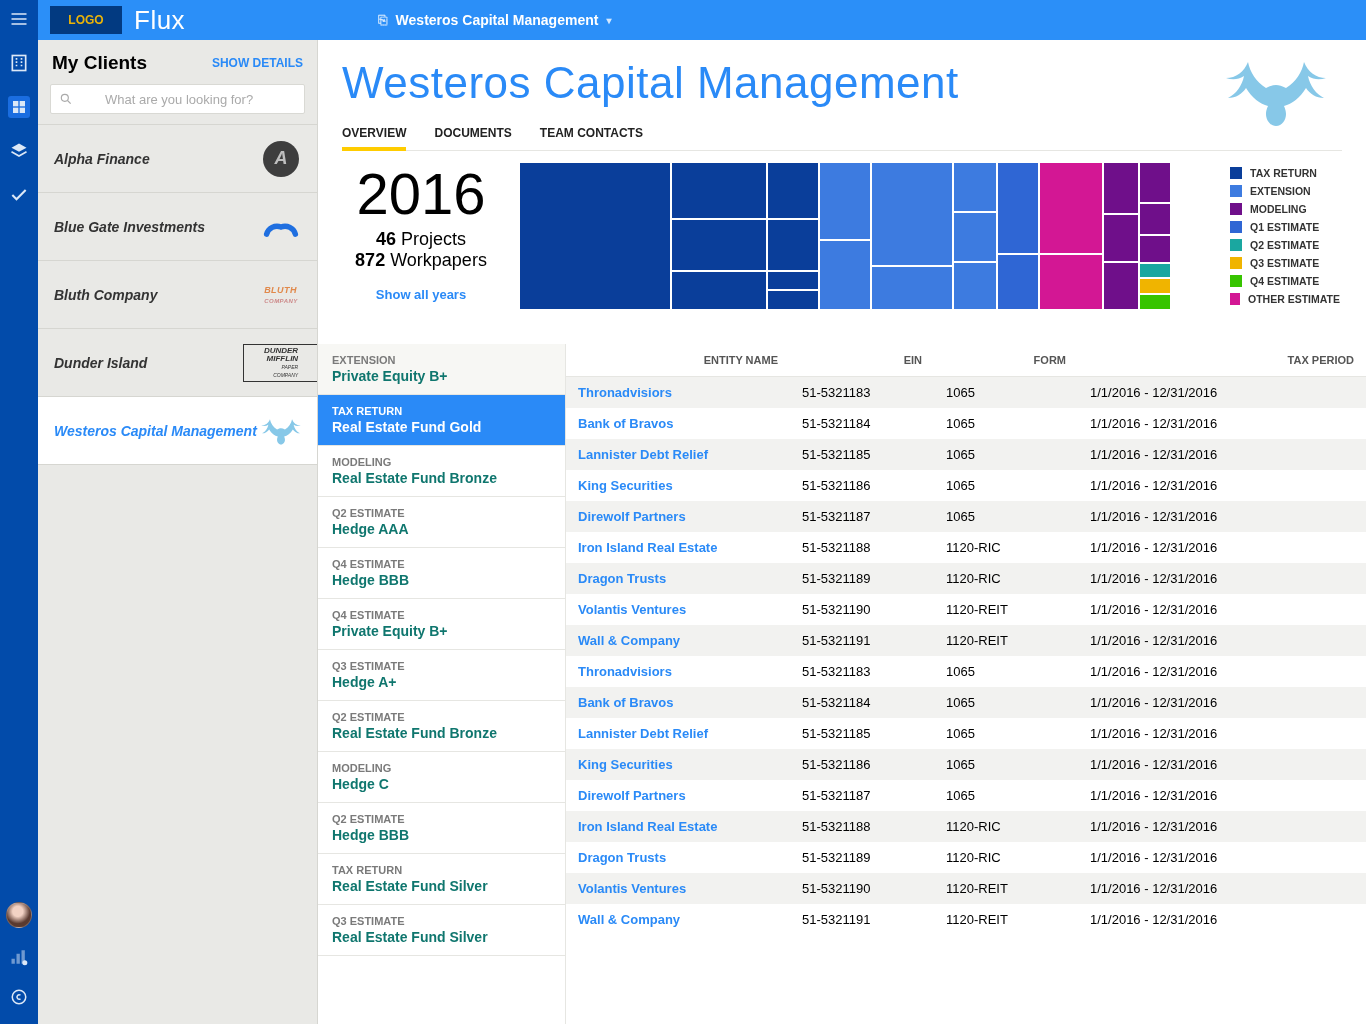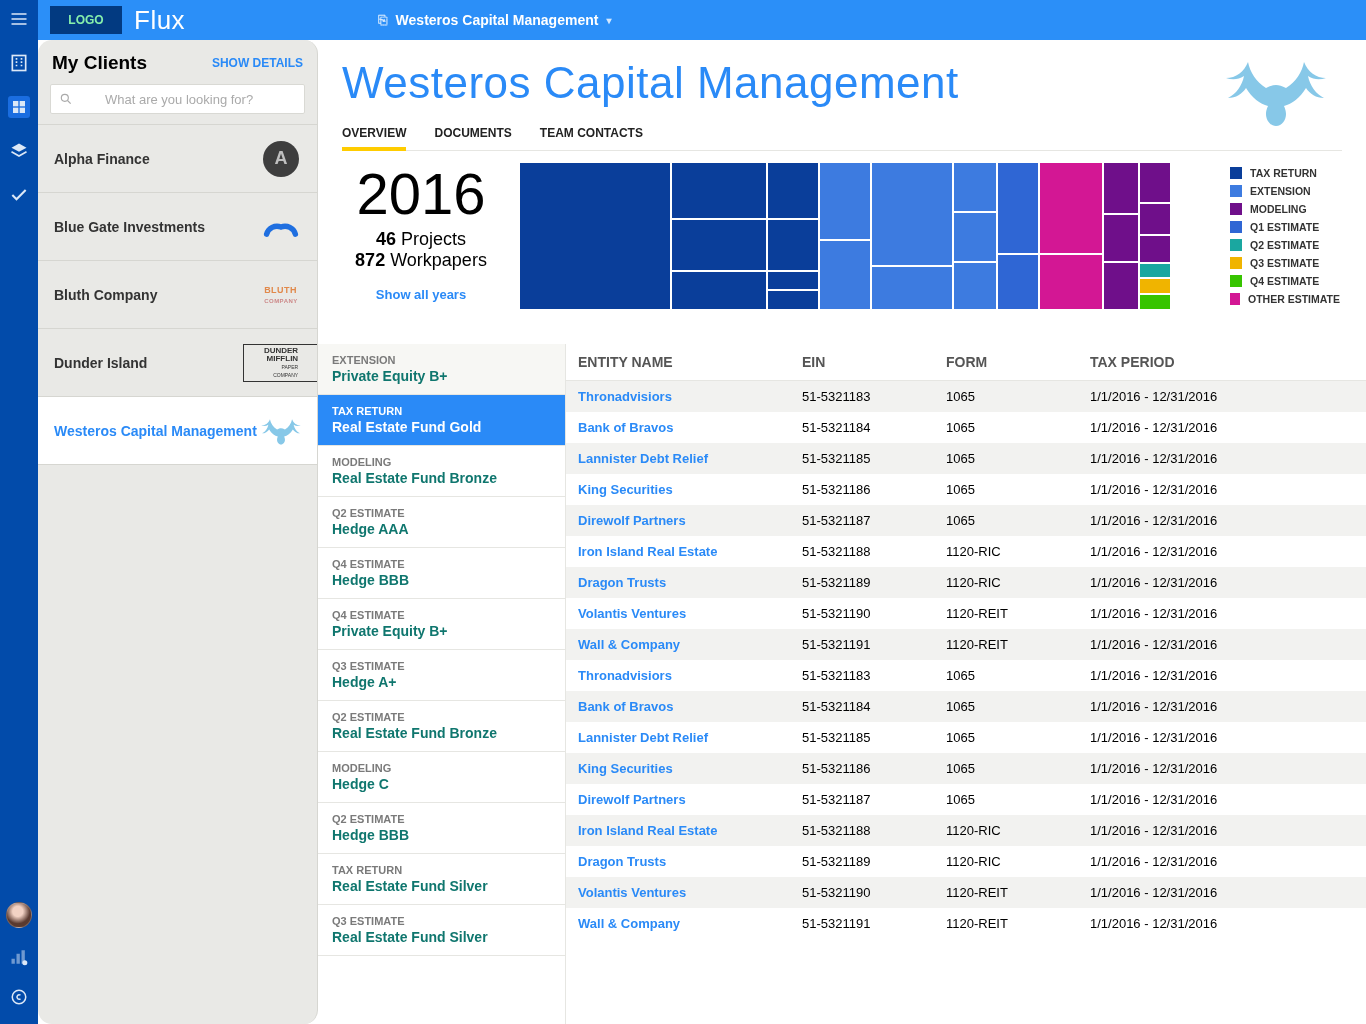--- a/index.html
+++ b/index.html
@@ -17,36 +17,36 @@
 }
 #app{ display:flex; width:100%; height:100%; }
 
 .rail{ width:38px; background:var(--rail-bg); display:flex; flex-direction:column; align-items:center; padding-top:8px; gap:22px; }
 .rail .ricon{ width:22px; height:22px; color:#dce8f7; display:flex; align-items:center; justify-content:center; cursor:pointer; }
 .rail .ricon.active{ background:#1a6de0; border-radius:3px; padding:3px; }
 .rail-bottom{ margin-top:auto; display:flex; flex-direction:column; align-items:center; gap:18px; padding-bottom:16px; }
 .avatar{ width:26px; height:26px; border-radius:50%; background:#caa; background:radial-gradient(circle at 45% 35%, #f2d2c4 25%, #5a3a30 60%); border:1px solid #fff3; }
 
 .topbar{ position:absolute; left:38px; right:0; top:0; height:40px; background:var(--topbar-bg); display:flex; align-items:center; color:#fff; z-index:5;}
-.topbar .logo-badge{ width:72px; height:28px; margin-left:12px; background:var(--logo-bg); color:#86efac; font-weight:700; font-size:12px; display:flex; align-items:center; justify-content:center; }
+.topbar .logo-badge{ width:72px; height:28px; margin-left:12px; background:var(--logo-bg); color:#eab308; font-weight:700; font-size:12px; display:flex; align-items:center; justify-content:center; }
 .topbar .appname{ margin-left:12px; font-size:26px; font-weight:300; font-family:"Helvetica Neue",Arial,sans-serif; letter-spacing:0.5px;}
 .topbar .crumb{ position:absolute; left:340px; display:flex; align-items:center; gap:8px; font-size:14px; font-weight:600;}
 .topbar .crumb .chev{ font-size:10px; opacity:.8;}
 .topbar .crumb .bc-icon{ font-size:12px; opacity:.8;}
 
-.sidebar{ position:absolute; left:38px; top:40px; width:280px; bottom:0; background:var(--side-bg); border-right:1px solid #d6d6d1; overflow:hidden;border-radius:14px; }
+.sidebar{ position:absolute; left:38px; top:40px; width:280px; bottom:0; background:var(--side-bg); border-right:1px solid #d6d6d1; overflow:hidden; }
 .sidebar-header{ display:flex; align-items:center; justify-content:space-between; padding:12px 14px 10px 14px; }
 .sidebar-header h2{ font-size:19px; font-weight:600; }
 .sidebar-header .show-details{ font-size:12px; font-weight:700; color:var(--accent); cursor:pointer;}
 .searchwrap{ padding:0 12px 10px 12px;}
 .search{ background:#fff; border:1px solid #d9d9d4; height:30px; border-radius:2px; display:flex; align-items:center; padding:0 8px; gap:8px; color:#999; }
 .search input{ border:0; outline:0; font-size:13px; width:100%; color:#333;margin-left:24px; }
 .search input::placeholder{ color:#aaa; }
 
-.clist{ border-top:1px solid #d6d6d1; overflow-y:auto; height:calc(100% - 90px);}
+.clist{ border-top:1px solid #d6d6d1; overflow-y:auto; height:calc(100% - 90px);font-style:italic;}
 .clist .item{ height:68px; display:flex; align-items:center; justify-content:space-between; padding:0 16px; border-bottom:1px solid #d6d6d1; background:var(--side-bg); cursor:pointer; }
 .clist .item .name{ font-size:14px; font-weight:700; color:#333; }
 .clist .item.active{ background:#fff; }
 .clist .item.active .name{ color:var(--accent); font-weight:700;}
 .clist .item .cicon{ width:40px; height:40px; display:flex; align-items:center; justify-content:center; }
 .ci-alpha{ width:36px; height:36px; border-radius:50%; background:#3e3e3e; color:#bfbfbf; font-weight:800; font-size:18px; display:flex; align-items:center; justify-content:center;}
 .ci-gate svg{ width:36px; height:22px;}
 .ci-bluth{ font-size:9px; color:#e1894b; font-weight:700; letter-spacing:.5px;}
 .ci-dunder{ font-size:8px; font-weight:800; color:#333; text-align:right; line-height:1; border:1px solid #333; padding:2px 20px;}
 .ci-stag svg{ width:48px; height:30px; color:#87c8e8;}
@@ -80,21 +80,21 @@
 .plist{ width:248px; border-right:1px solid #e6e6e2; overflow-y:auto; background:#fff;}
 .plist .pitem{ padding:10px 14px; border-bottom:1px solid #e6e6e2; cursor:pointer; background:#fff;}
 .plist .pitem.first-off{ background:#f7f7f4;}
 .plist .pitem .ptype{ font-size:11px; font-weight:700; color:var(--muted); margin-bottom:2px;}
 .plist .pitem .pname{ font-size:14px; font-weight:800; color:#0f766e;}
 .plist .pitem.active{ background:var(--accent);}
 .plist .pitem.active .ptype, .plist .pitem.active .pname{ color:#fff;}
 
 .tablewrap{ flex:1; overflow:auto;}
 table.ent{ width:100%; border-collapse:collapse; font-size:13px;}
-table.ent thead th{ text-align:left; font-size:14px; font-weight:800; color:#555; padding:10px 12px; border-bottom:1px solid #e6e6e2; background:#fff;}
+table.ent thead th{ text-align:right; font-size:11px; font-weight:800; color:#555; padding:10px 12px; border-bottom:1px solid #e6e6e2; background:#fff;}
 table.ent td{ padding:8px 12px;}
 table.ent tbody tr:nth-child(odd){ background:var(--row-alt);}
 table.ent td.en a{ color:var(--accent); font-weight:700; text-decoration:none; cursor:pointer;}
 table.ent th:nth-child(1), table.ent td:nth-child(1){ width:28%;}
 table.ent th:nth-child(2){ width:18%;}
 table.ent th:nth-child(3){ width:18%;}
 
 svg{ display:block;}
 </style>
 </head>

